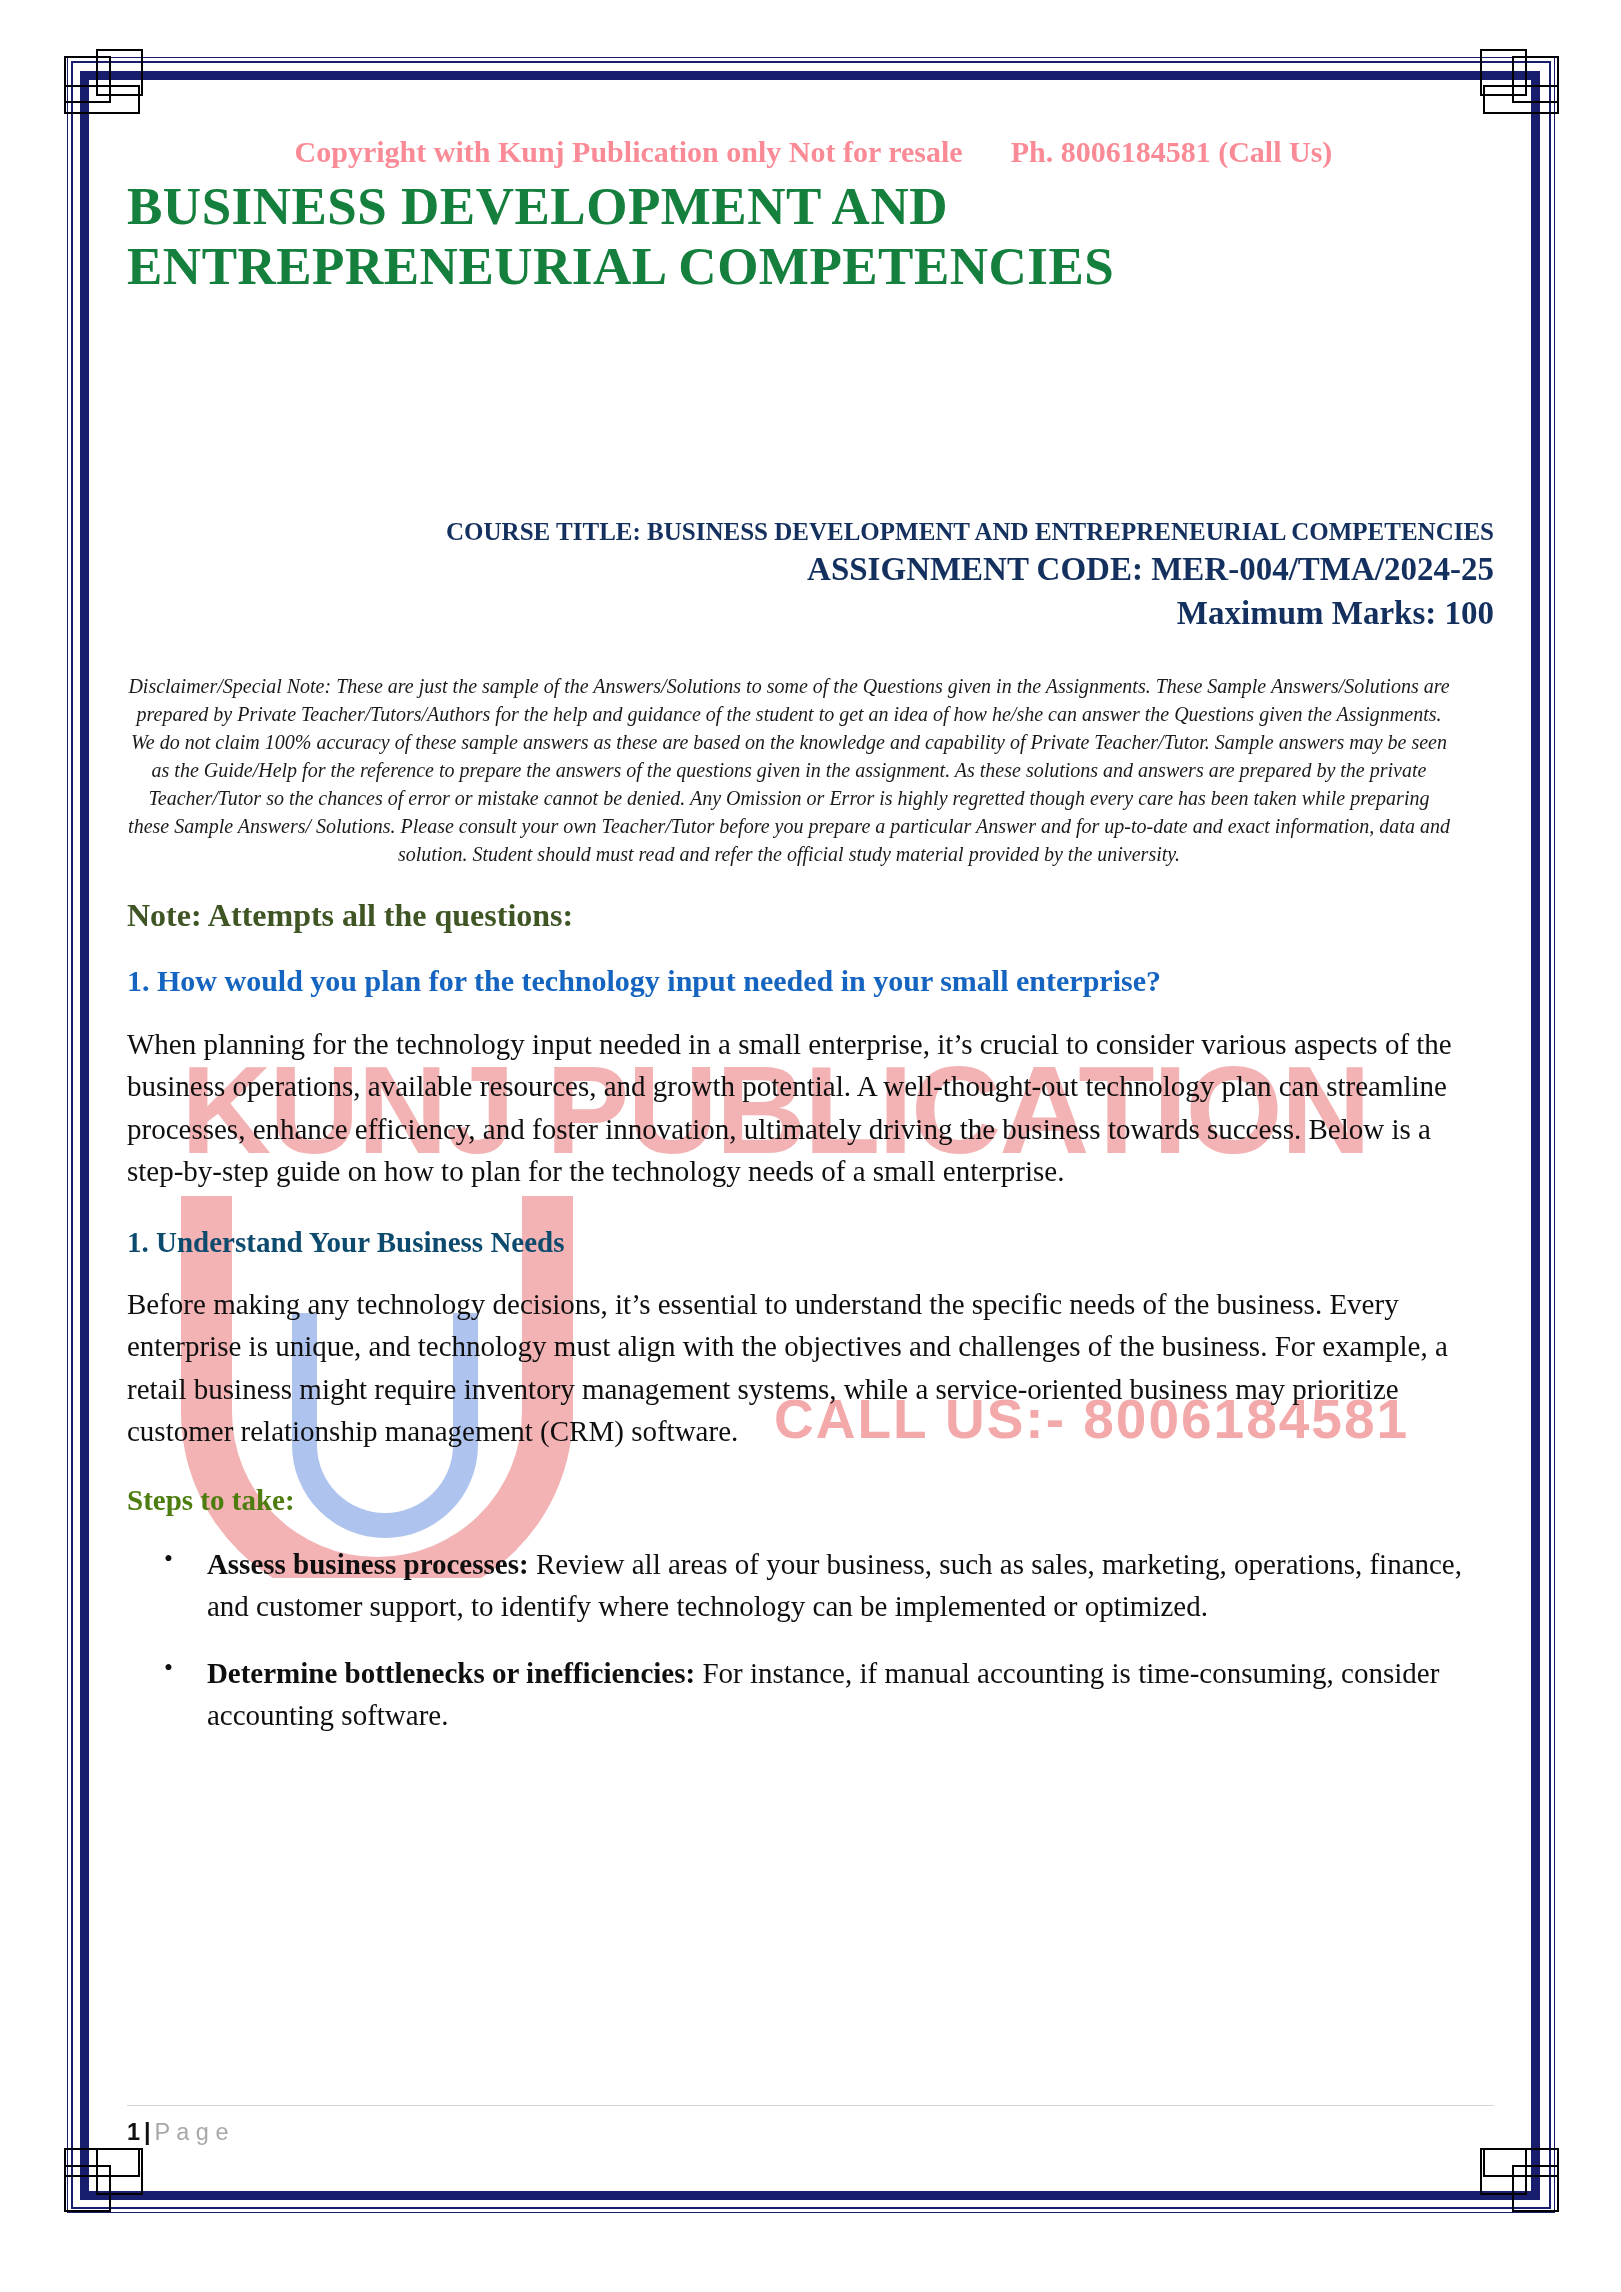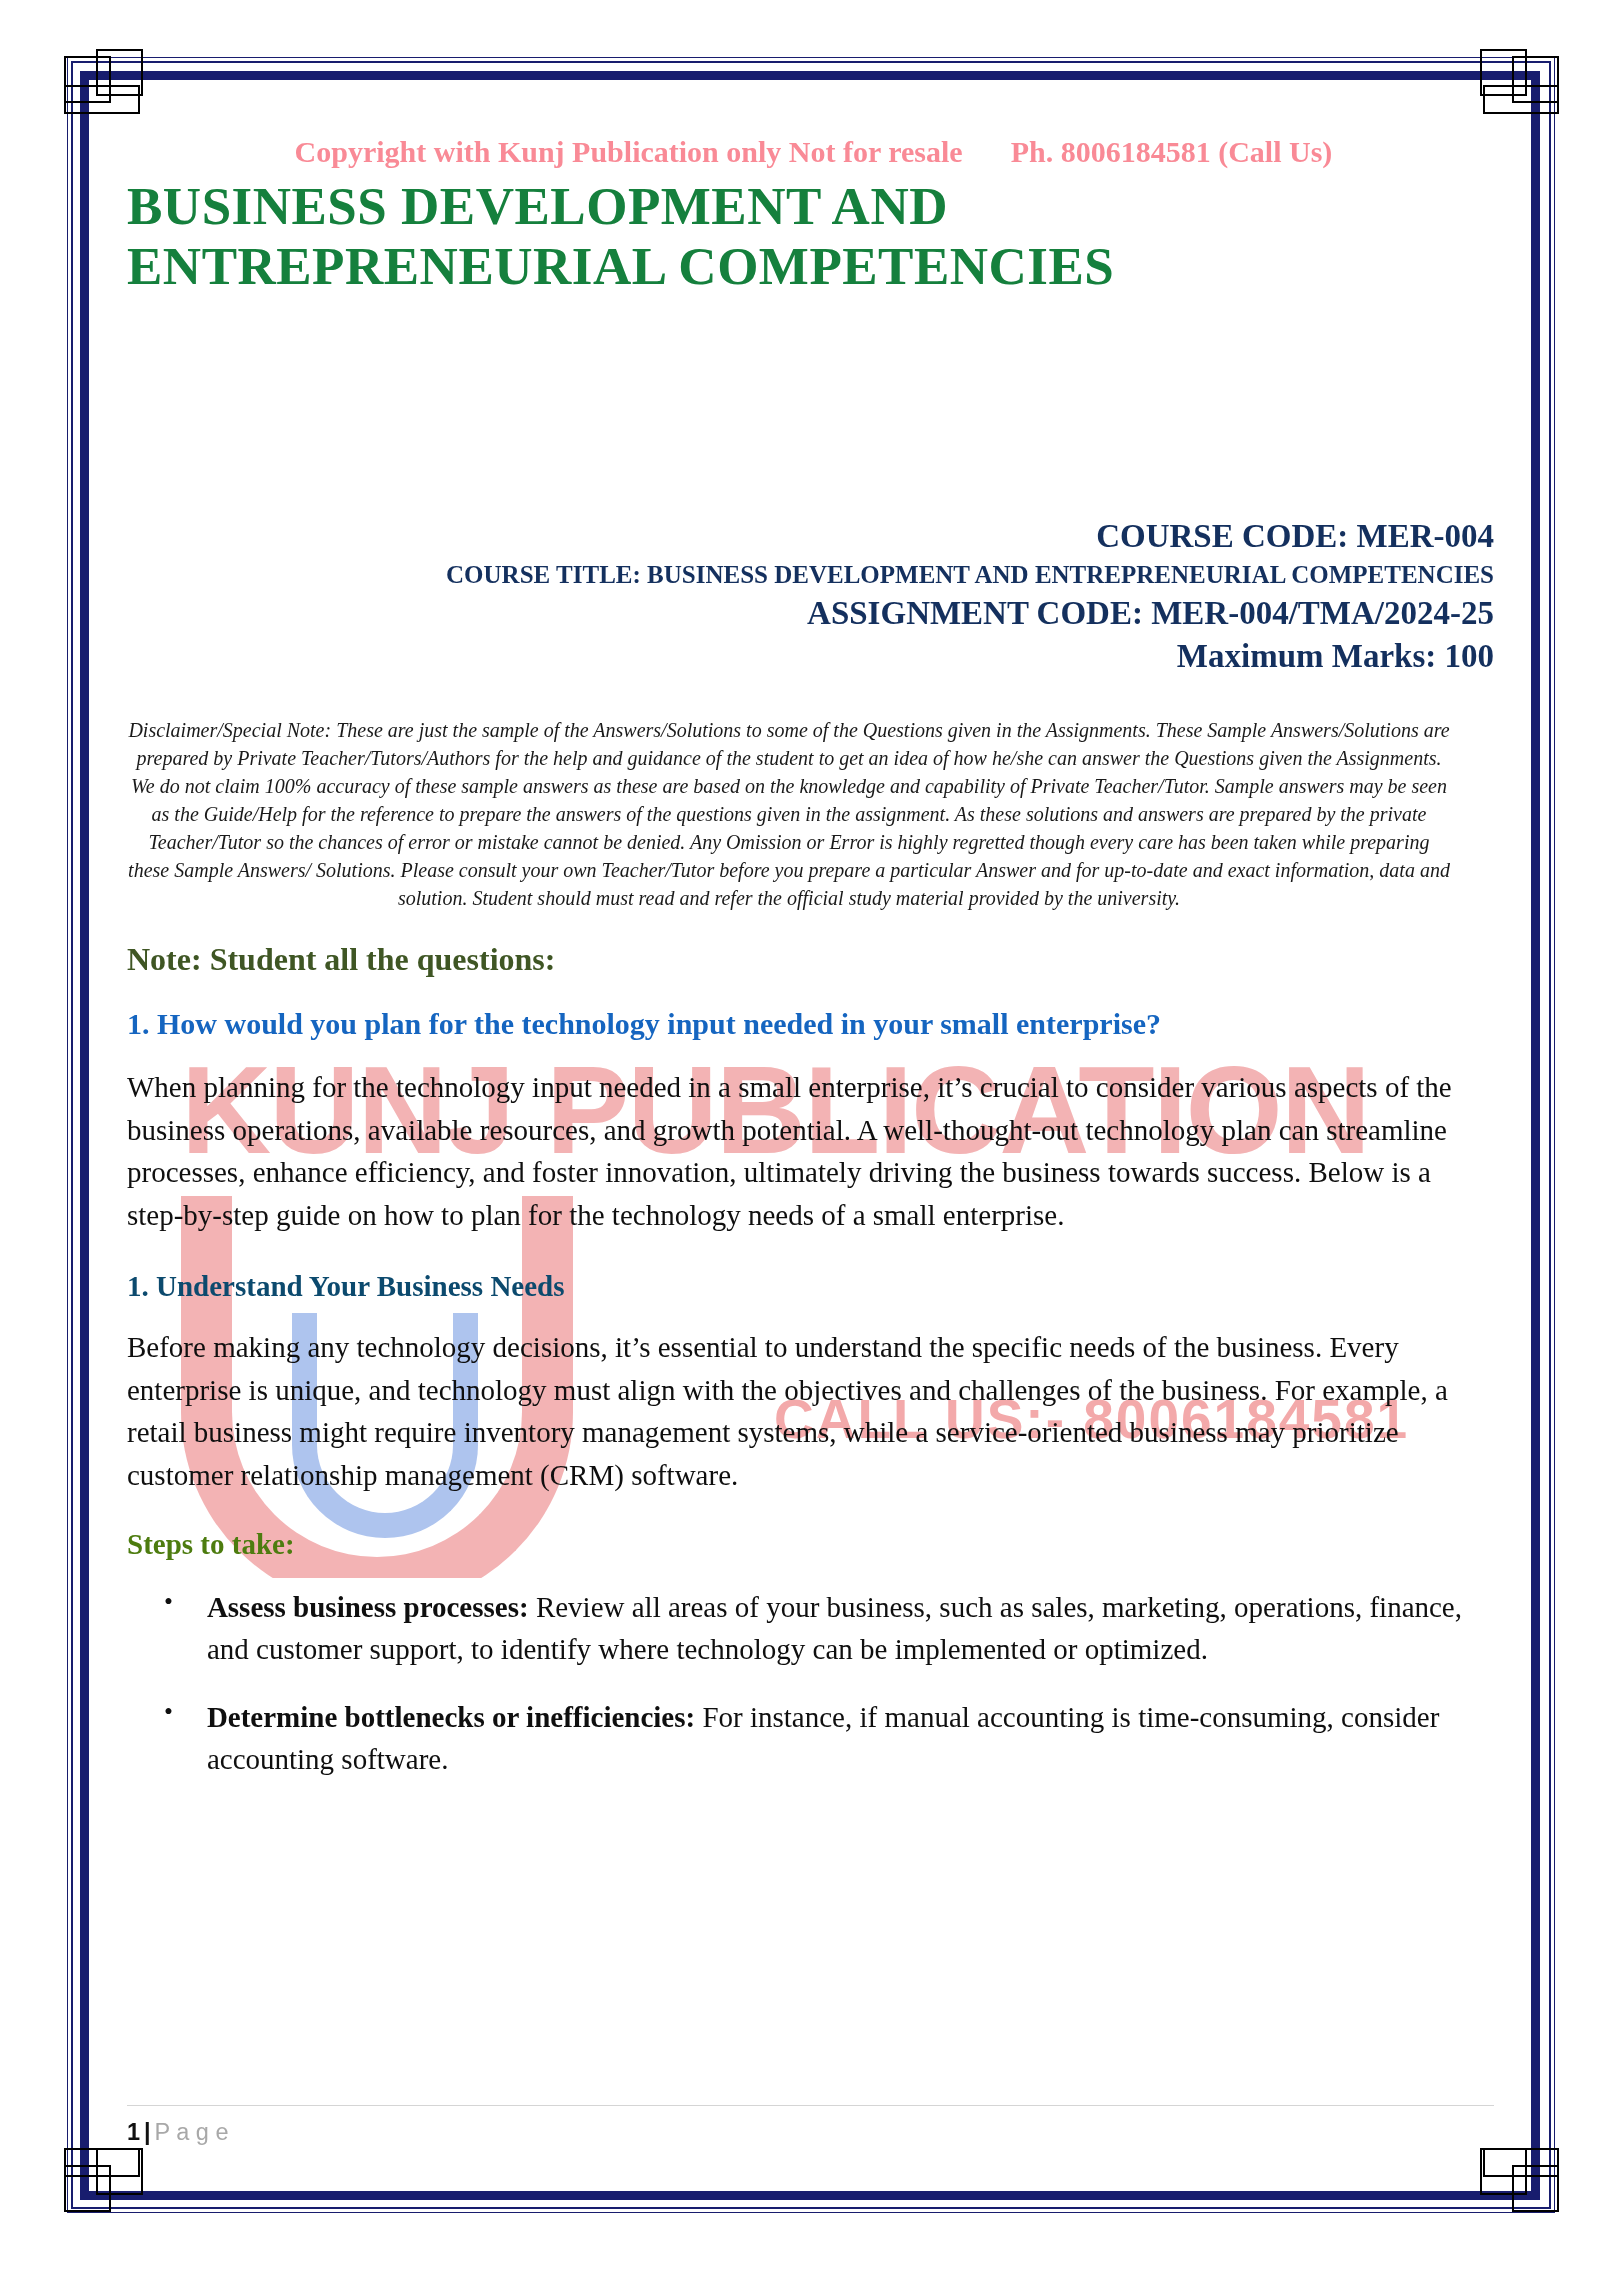--- a/index.html
+++ b/index.html
@@ -298,29 +298,28 @@
 
     <div class="copyright-line">
       <span>Copyright with Kunj Publication only Not for resale</span>
       <span class="gap"></span>
       <span>Ph. 8006184581 (Call Us)</span>
     </div>
 
     <h1 class="doc-title">BUSINESS DEVELOPMENT AND ENTREPRENEURIAL COMPETENCIES</h1>
 
     <div class="course-block">
-      <div class="cb-code">COURSE CODE: MER-004</div>
       <div class="cb-title">COURSE TITLE: BUSINESS DEVELOPMENT AND ENTREPRENEURIAL COMPETENCIES</div>
       <div class="cb-assign">ASSIGNMENT CODE: MER-004/TMA/2024-25</div>
       <div class="cb-marks">Maximum Marks: 100</div>
     </div>
 
     <div class="disclaimer">Disclaimer/Special Note: These are just the sample of the Answers/Solutions to some of the Questions given in the Assignments. These Sample Answers/Solutions are prepared by Private Teacher/Tutors/Authors for the help and guidance of the student to get an idea of how he/she can answer the Questions given the Assignments. We do not claim 100% accuracy of these sample answers as these are based on the knowledge and capability of Private Teacher/Tutor. Sample answers may be seen as the Guide/Help for the reference to prepare the answers of the questions given in the assignment. As these solutions and answers are prepared by the private Teacher/Tutor so the chances of error or mistake cannot be denied. Any Omission or Error is highly regretted though every care has been taken while preparing these Sample Answers/ Solutions. Please consult your own Teacher/Tutor before you prepare a particular Answer and for up-to-date and exact information, data and solution. Student should must read and refer the official study material provided by the university.</div>
 
-    <div class="note-line">Note: Student all the questions:</div>
+    <div class="note-line">Note: Attempts all the questions:</div>
 
     <div class="question-heading">1. How would you plan for the technology input needed in your small enterprise?</div>
 
     <p class="body-para">When planning for the technology input needed in a small enterprise, it’s crucial to consider various aspects of the business operations, available resources, and growth potential. A well-thought-out technology plan can streamline processes, enhance efficiency, and foster innovation, ultimately driving the business towards success. Below is a step-by-step guide on how to plan for the technology needs of a small enterprise.</p>
 
     <div class="sub-heading">1. Understand Your Business Needs</div>
 
     <p class="body-para">Before making any technology decisions, it’s essential to understand the specific needs of the business. Every enterprise is unique, and technology must align with the objectives and challenges of the business. For example, a retail business might require inventory management systems, while a service-oriented business may prioritize customer relationship management (CRM) software.</p>
 
     <div class="steps-label">Steps to take:</div>

